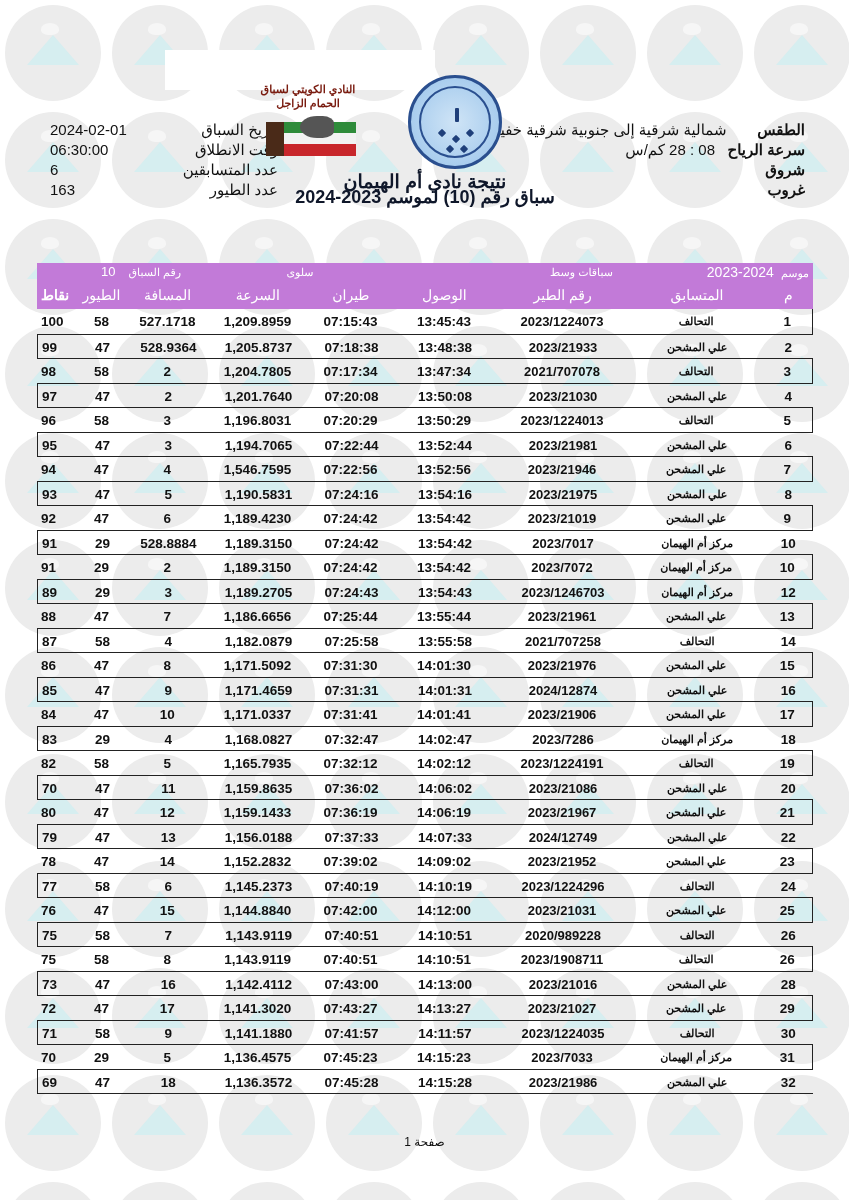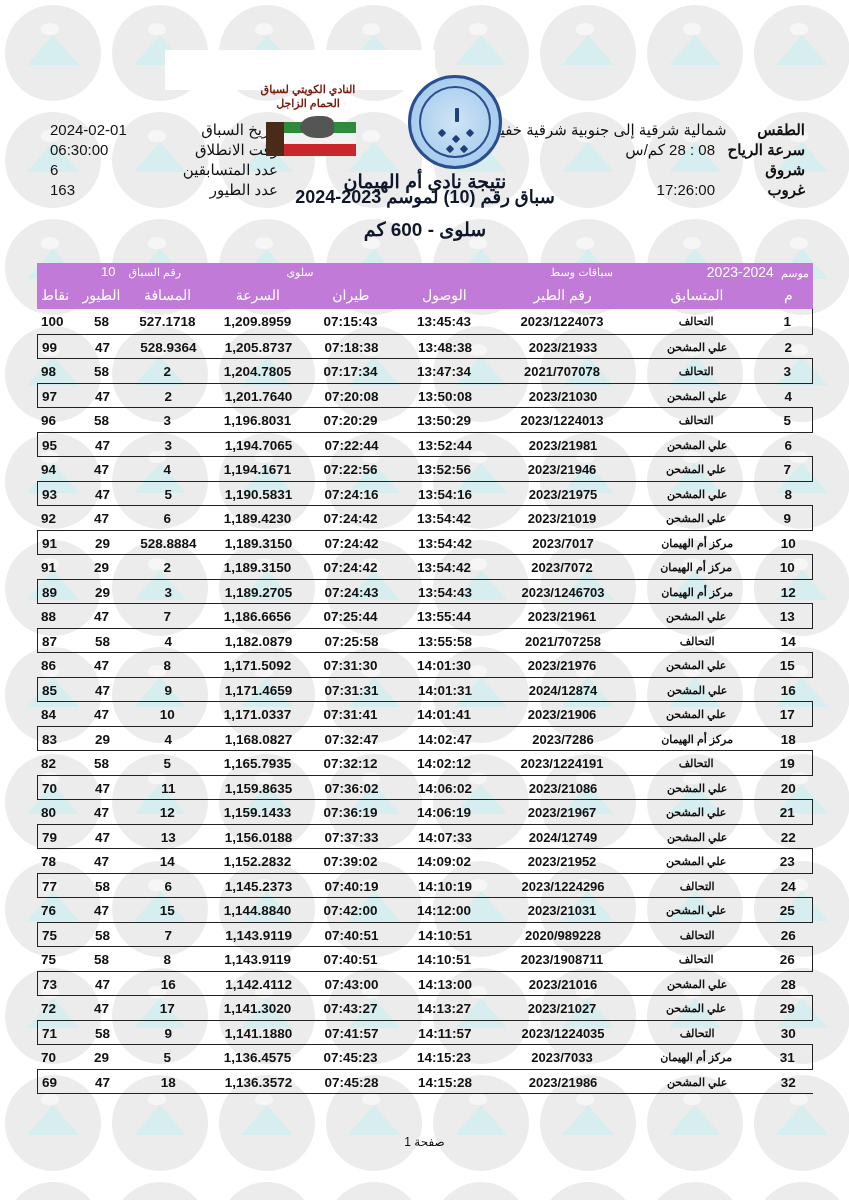--- a/index.html
+++ b/index.html
@@ -225,21 +225,20 @@
     </div>
     <div class="meta-row">
       <span class="lbl">سرعة الرياح</span>
       <span class="val">08 : 28 كم/س</span>
     </div>
     <div class="meta-row">
       <span class="lbl">شروق</span>
     </div>
     <div class="meta-row">
       <span class="lbl">غروب</span>
-      <span class="val" style="direction:ltr;text-align:right;">17:26:00</span>
     </div>
   </div>
 
   <div class="logo-club">
     <div class="arc">النادي الكويتي لسباق الحمام الزاجل</div>
     <div class="flag">
       <div class="g"></div>
         <div class="w"></div>
         <div class="r"></div>
         <div class="b"></div>
@@ -252,21 +251,20 @@
     <div class="p" style="left:28px;top:52px;"></div>
     <div class="p" style="left:42px;top:58px;"></div>
     <div class="p" style="left:56px;top:52px;"></div>
     <div class="p" style="left:36px;top:68px;"></div>
     <div class="p" style="left:50px;top:68px;"></div>
     <div class="p" style="left:44px;top:30px;width:4px;height:14px;transform:none;"></div>
   </div>
 
   <div class="title-block t1">نتيجة نادي أم الهيمان</div>
   <div class="title-block t2">سباق رقم (10) لموسم 2023-2024</div>
-  <div class="title-block t3">سلوى - 600 كم</div>
 
   <div class="table-wrap">
     <div class="head">
       <div class="head-top">
         <div class="season">
           <span>موسم</span>
           <span class="v">2024-2023</span>
         </div>
         <div class="mid">سباقات وسط</div>
         <div class="loc">سلوى</div>
@@ -277,21 +275,21 @@
       </div>
       <div class="head-bot">
         <div class="col c-rank">م</div>
         <div class="col c-name">المتسابق</div>
         <div class="col c-ring">رقم الطير</div>
         <div class="col c-arr">الوصول</div>
         <div class="col c-fly">طيران</div>
         <div class="col c-speed">السرعة</div>
         <div class="col c-dist">المسافة</div>
         <div class="col c-birds">الطيور</div>
-        <div class="col c-pts" style="text-align:left;padding-left:4px;box-sizing:border-box;">نقاط</div>
+        <div class="col c-pts" style="text-align:left;padding-left:4px;box-sizing:border-box;font-weight:bold;">نقاط</div>
       </div>
     </div>
     <div id="rows">
         <div class="row odd first">
           <div class="col c-rank">1</div>
           <div class="col c-name">التحالف</div>
           <div class="col c-ring">2023/1224073</div>
           <div class="col c-arr">13:45:43</div>
           <div class="col c-fly">07:15:43</div>
           <div class="col c-speed">1,209.8959</div>
@@ -353,21 +351,21 @@
           <div class="col c-dist">3</div>
           <div class="col c-birds">47</div>
           <div class="col c-pts">95</div>
         </div>
         <div class="row odd">
           <div class="col c-rank">7</div>
           <div class="col c-name">علي المشحن</div>
           <div class="col c-ring">2023/21946</div>
           <div class="col c-arr">13:52:56</div>
           <div class="col c-fly">07:22:56</div>
-          <div class="col c-speed">1,194.1671</div>
+          <div class="col c-speed">1,546.7595</div>
           <div class="col c-dist">4</div>
           <div class="col c-birds">47</div>
           <div class="col c-pts">94</div>
         </div>
         <div class="row even">
           <div class="col c-rank">8</div>
           <div class="col c-name">علي المشحن</div>
           <div class="col c-ring">2023/21975</div>
           <div class="col c-arr">13:54:16</div>
           <div class="col c-fly">07:24:16</div>

